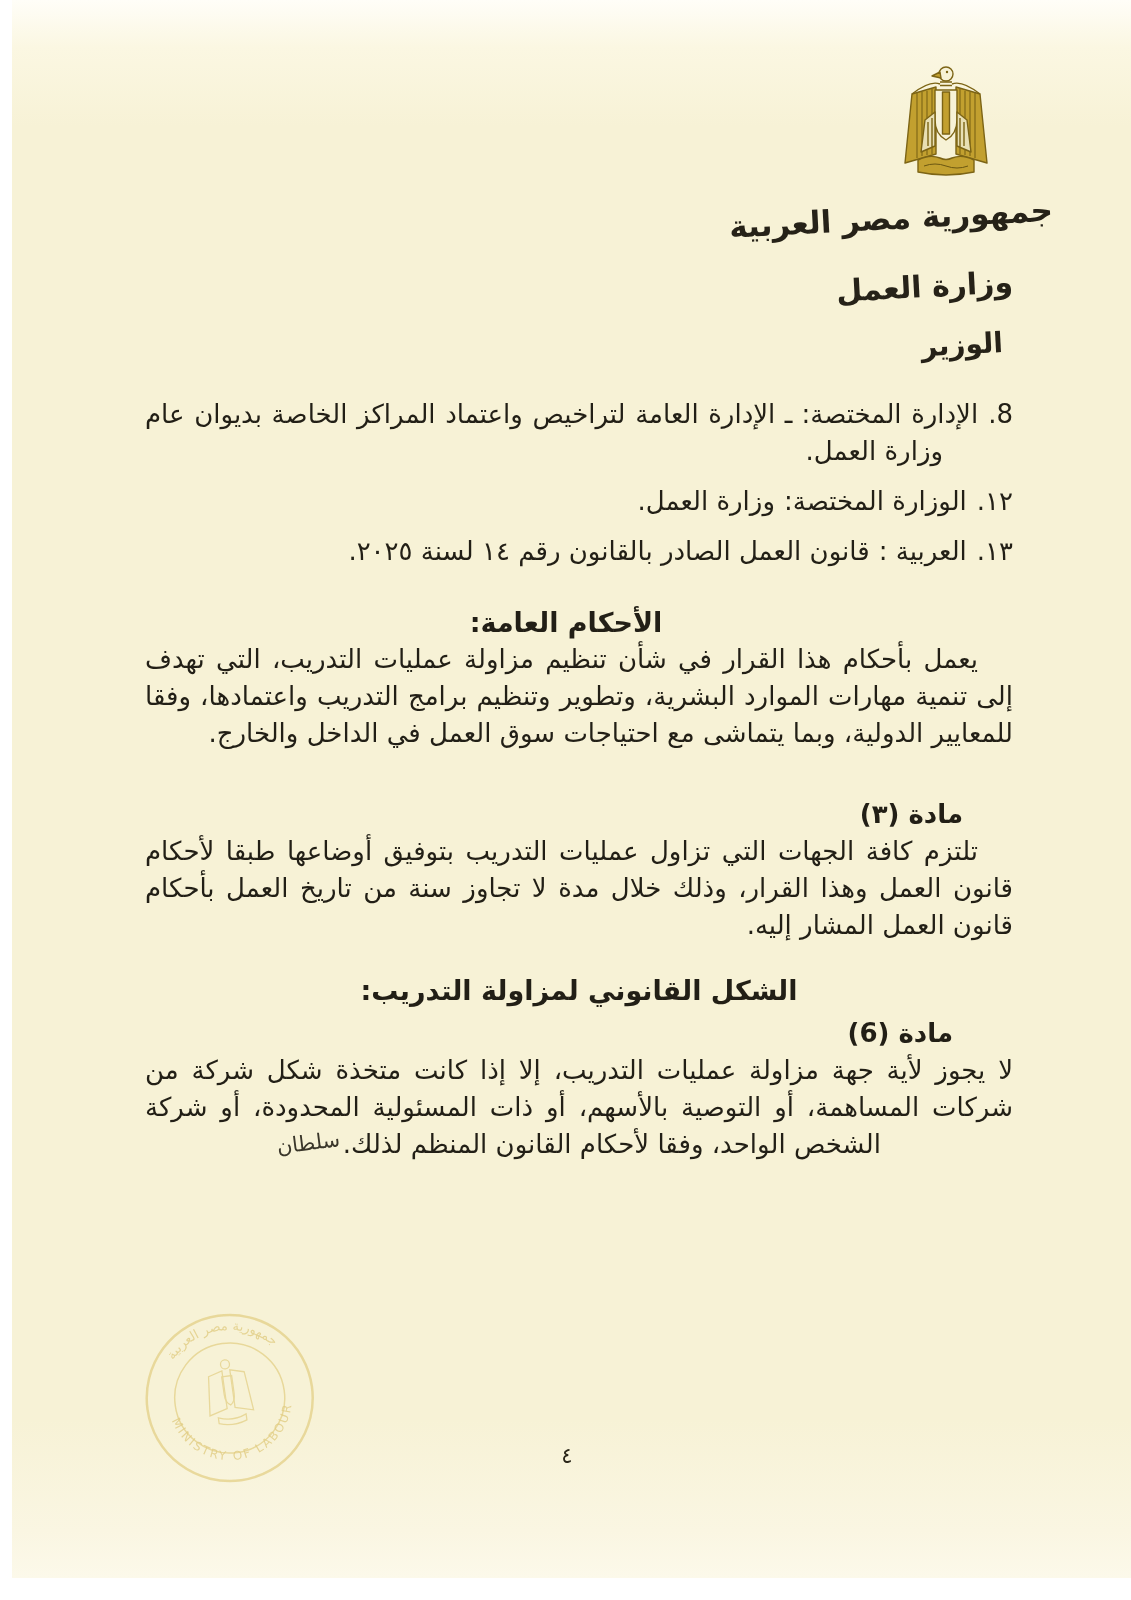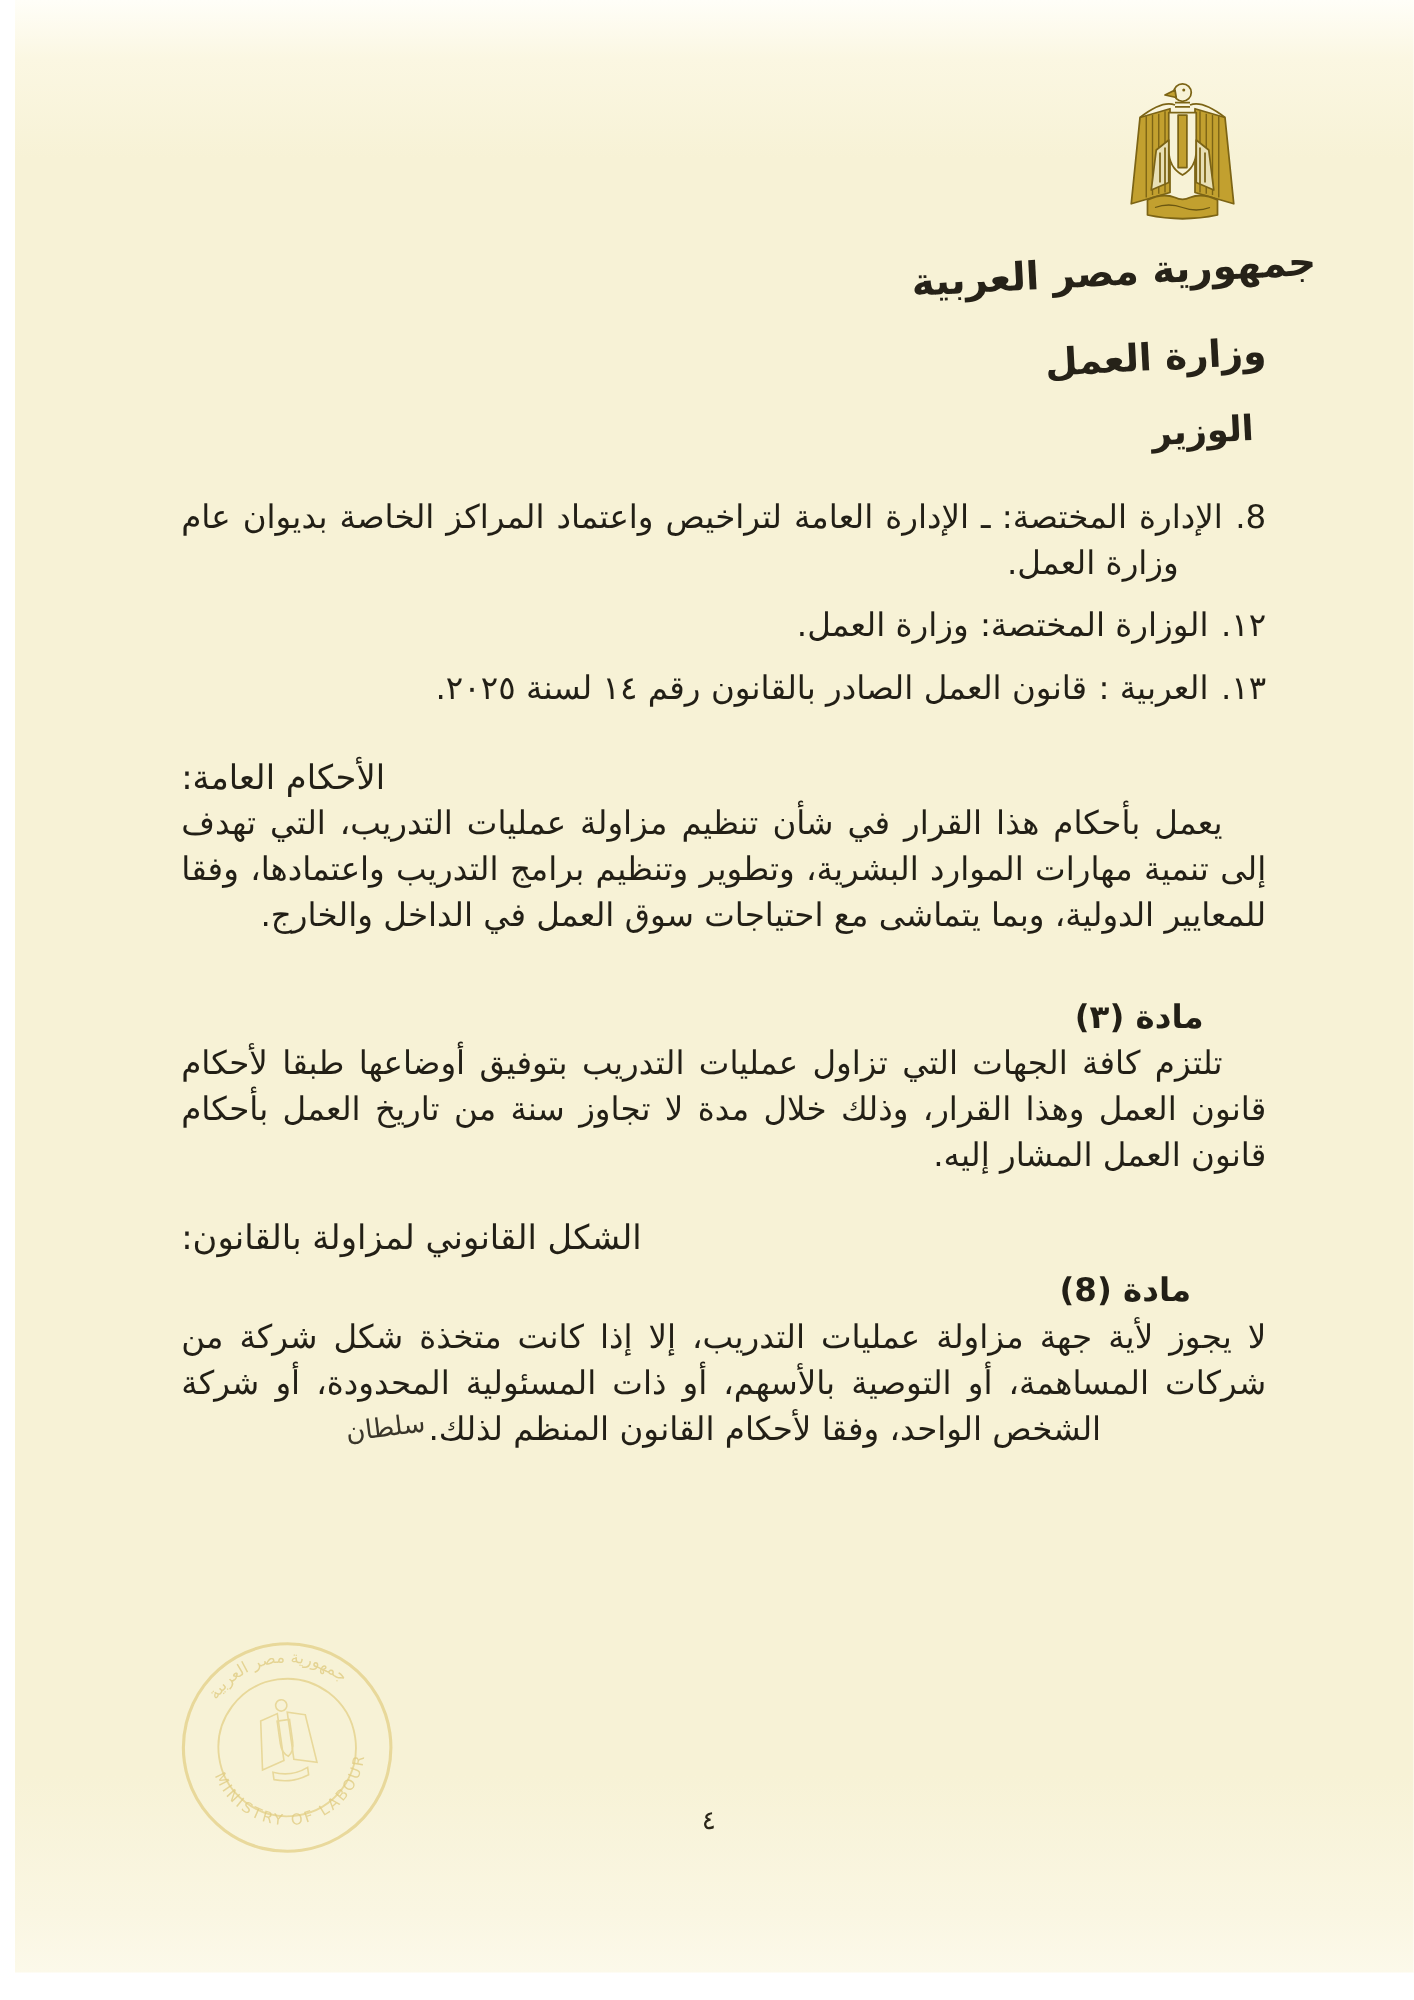--- a/index.html
+++ b/index.html
@@ -39,24 +39,24 @@
     direction: rtl;
     color: #221f16;
     font-size: 26px;
     line-height: 37px;
     text-align: justify;
   }
   .def-item { padding-right: 70px; text-indent: -70px; margin-bottom: 13px; }
   .def-num   { margin-left: 10px; }
   .def-label { font-weight: normal; margin-left: 9px; }
   .sec-heading {
-    font-weight: normal;
+    font-weight: bold;
     font-size: 27px;
     line-height: 37px;
-    text-align: left;
+    text-align: center;
   }
   .sec-heading.general    { margin-top: 34px; margin-right: 26px; }
   .sec-heading.legal-form { margin-top: 28px; margin-right: 0; }
   .art-title {
     font-weight: bold;
     font-size: 26px;
     line-height: 37px;
     text-align: right;
     margin-right: 60px;
     margin-top: 6px;
@@ -138,23 +138,23 @@
       <span class="def-num">١٣.</span><span class="def-label">العربية :</span><span class="def-text">قانون العمل الصادر بالقانون رقم ١٤ لسنة ٢٠٢٥.</span>
     </div>
 
     <h2 class="sec-heading general">الأحكام العامة:</h2>
 
     <p class="art-body">يعمل بأحكام هذا القرار في شأن تنظيم مزاولة عمليات التدريب، التي تهدف إلى تنمية مهارات الموارد البشرية، وتطوير وتنظيم برامج التدريب واعتمادها، وفقا للمعايير الدولية، وبما يتماشى مع احتياجات سوق العمل في الداخل والخارج.</p>
 
     <h3 class="art-title art3">مادة (٣)</h3>
     <p class="art-body">تلتزم كافة الجهات التي تزاول عمليات التدريب بتوفيق أوضاعها طبقا لأحكام قانون العمل وهذا القرار، وذلك خلال مدة لا تجاوز سنة من تاريخ العمل بأحكام قانون العمل المشار إليه.</p>
 
-    <h2 class="sec-heading legal-form">الشكل القانوني لمزاولة بالقانون:</h2>
+    <h2 class="sec-heading legal-form">الشكل القانوني لمزاولة التدريب:</h2>
 
-    <h3 class="art-title">مادة (8)</h3>
+    <h3 class="art-title">مادة (6)</h3>
     <p class="art-body no-indent center-last"><span>لا يجوز لأية جهة مزاولة عمليات التدريب، إلا إذا كانت متخذة شكل شركة من شركات المساهمة، أو التوصية بالأسهم، أو ذات المسئولية المحدودة، أو شركة الشخص الواحد، وفقا لأحكام القانون المنظم لذلك.</span><span class="signature">سلطان</span></p>
 
   </div>
 
   <div class="stamp">
     <svg width="176" height="176" viewBox="0 0 176 176">
       <defs>
         <path id="arcTop" d="M 20,88 A 68,68 0 0 1 156,88"></path>
         <path id="arcBottom" d="M 26,88 A 62,62 0 0 0 150,88"></path>
       </defs>

